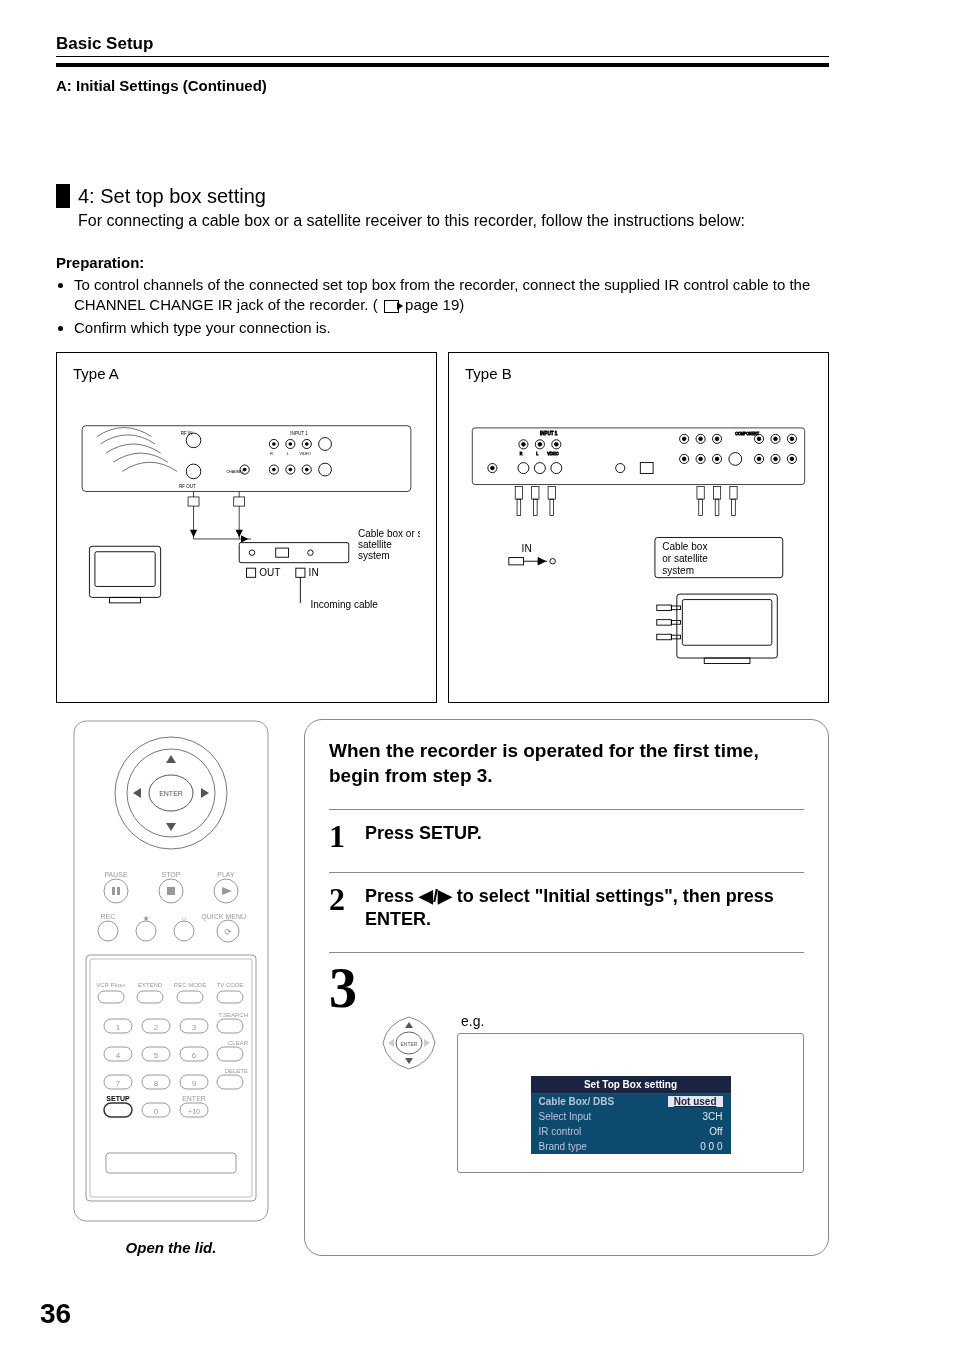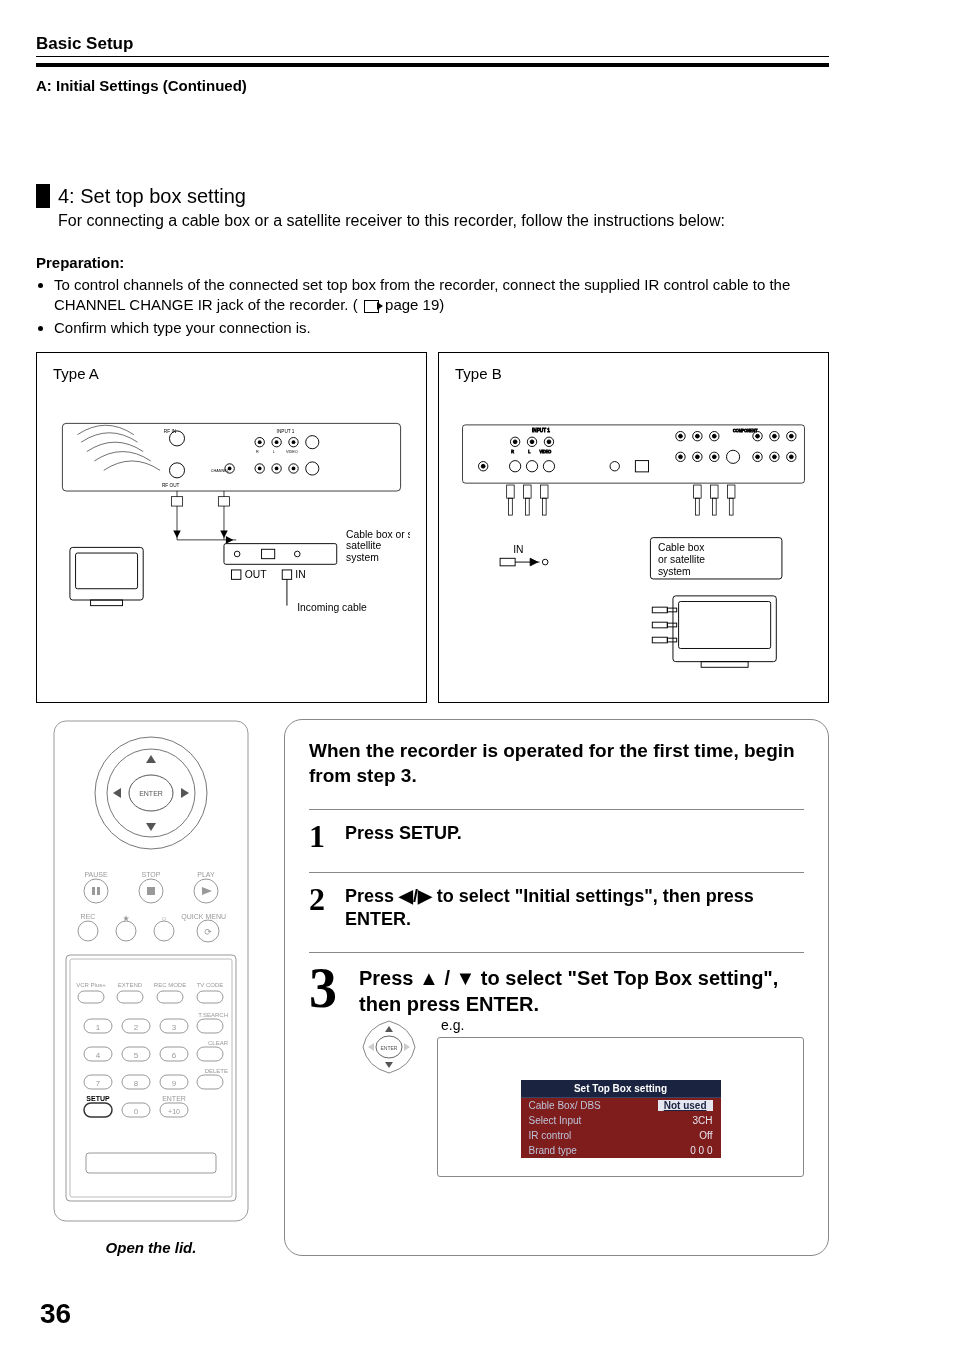--- a/index.html
+++ b/index.html
@@ -1,16 +1,16 @@
 <!DOCTYPE html>
 <html><head>
 <meta charset="utf-8">
 <style>
   html,body{margin:0;padding:0;background:#fff;color:#000;font-family:Arial,Helvetica,sans-serif;}
-  .page{width:891px;min-height:1348px;box-sizing:border-box;padding:34px 62px 24px 36px;position:relative;}
+  .page{width:891px;min-height:1348px;box-sizing:border-box;padding:34px 62px 24px 56px;position:relative;}
   .header-line{font-weight:bold;font-size:17px;}
   .thick-rule{border:0;border-top:4px solid #000;margin:6px 0 10px 0;}
   .thin-rule{border:0;border-top:1px solid #000;margin:2px 0 0 0;}
   .subheader{font-weight:bold;font-size:15px;margin-top:0;}
   .section-head{display:flex;align-items:center;margin-top:90px;}
   .section-marker{width:14px;height:24px;background:#000;margin-right:8px;}
   .section-title{font-weight:normal;font-size:20px;}
   .intro{font-size:16px;margin:4px 0 0 22px;}
   .prep-title{font-weight:bold;font-size:15px;margin-top:24px;}
   .bullets{font-size:15px;padding-left:18px;margin:4px 0 0 0;}
@@ -28,24 +28,24 @@
   .first-time{font-weight:bold;font-size:19px;line-height:1.35;}
   .step{display:flex;align-items:flex-start;margin-top:20px;border-top:1px solid #888;padding-top:10px;}
   .step:first-of-type{border-top:none;padding-top:12px;}
   .step-num{font-family:"Times New Roman",serif;font-size:32px;font-weight:bold;width:36px;flex-shrink:0;line-height:1;}
   .step-num.big{font-size:56px;line-height:0.9;width:50px;}
   .step-text{font-weight:bold;font-size:18px;line-height:1.3;padding-top:2px;}
   .step3-body{display:flex;align-items:flex-start;margin-top:0;margin-left:50px;gap:18px;}
   .dpad-small{width:60px;height:60px;}
   .eg-block{flex:1;}
   .eg-label{font-size:14px;margin-left:4px;}
-  .osd{background:#7f1d1d;color:#fff;width:200px;margin:24px auto 0 auto;font-size:10px;padding:0;}
+  .osd{background:#0c4a6e;color:#fff;width:200px;margin:24px auto 0 auto;font-size:10px;padding:0;}
   .osd-title{background:#1a2340;color:#fff;font-weight:bold;text-align:center;padding:3px 0;border-bottom:1px solid #3a4566;}
   .osd-row{display:flex;justify-content:space-between;padding:2px 8px;}
-  .osd-row.sel .osd-k{font-weight:normal;}
+  .osd-row.sel .osd-k{font-weight:bold;}
   .osd-row.sel .osd-v{background:#e6e6f0;color:#1a2340;font-weight:bold;padding:0 6px;text-decoration:underline;}
   .osd-k{color:#bcc3d8;}
   .osd-v{color:#e6e6f0;}
   .page-number{position:absolute;left:40px;bottom:18px;font-size:28px;font-weight:bold;}
   .remote-svg text{font-family:Arial,Helvetica,sans-serif;}
   .diagram-box svg text{font-family:Arial,Helvetica,sans-serif;}
 </style>
 </head>
 <body>
 
@@ -361,21 +361,20 @@
         <div class="step-text">Press SETUP.</div>
       </div>
 
       <div class="step">
         <div class="step-num">2</div>
         <div class="step-text">Press ◀/▶ to select "Initial settings", then press ENTER.</div>
       </div>
 
       <div class="step" style="border-top:1px solid #888;">
         <div class="step-num big">3</div>
-        <div class="step-text" style="font-size:20px">Press ▲ / ▼ to select "Set Top Box setting", then press ENTER.</div>
       </div>
 
       <div class="step3-body">
         <svg class="dpad-small" viewBox="0 0 60 60">
           <path d="M30 4 Q52 10 56 30 Q52 50 30 56 Q8 50 4 30 Q8 10 30 4 Z" fill="none" stroke="#888"></path>
           <ellipse cx="30" cy="30" rx="13" ry="11" fill="none" stroke="#666"></ellipse>
           <text x="30" y="33" font-size="5" text-anchor="middle" fill="#555">ENTER</text>
           <polygon points="30,9 26,15 34,15" fill="#555"></polygon>
           <polygon points="30,51 26,45 34,45" fill="#555"></polygon>
           <polygon points="9,30 15,26 15,34" fill="#ccc"></polygon>

